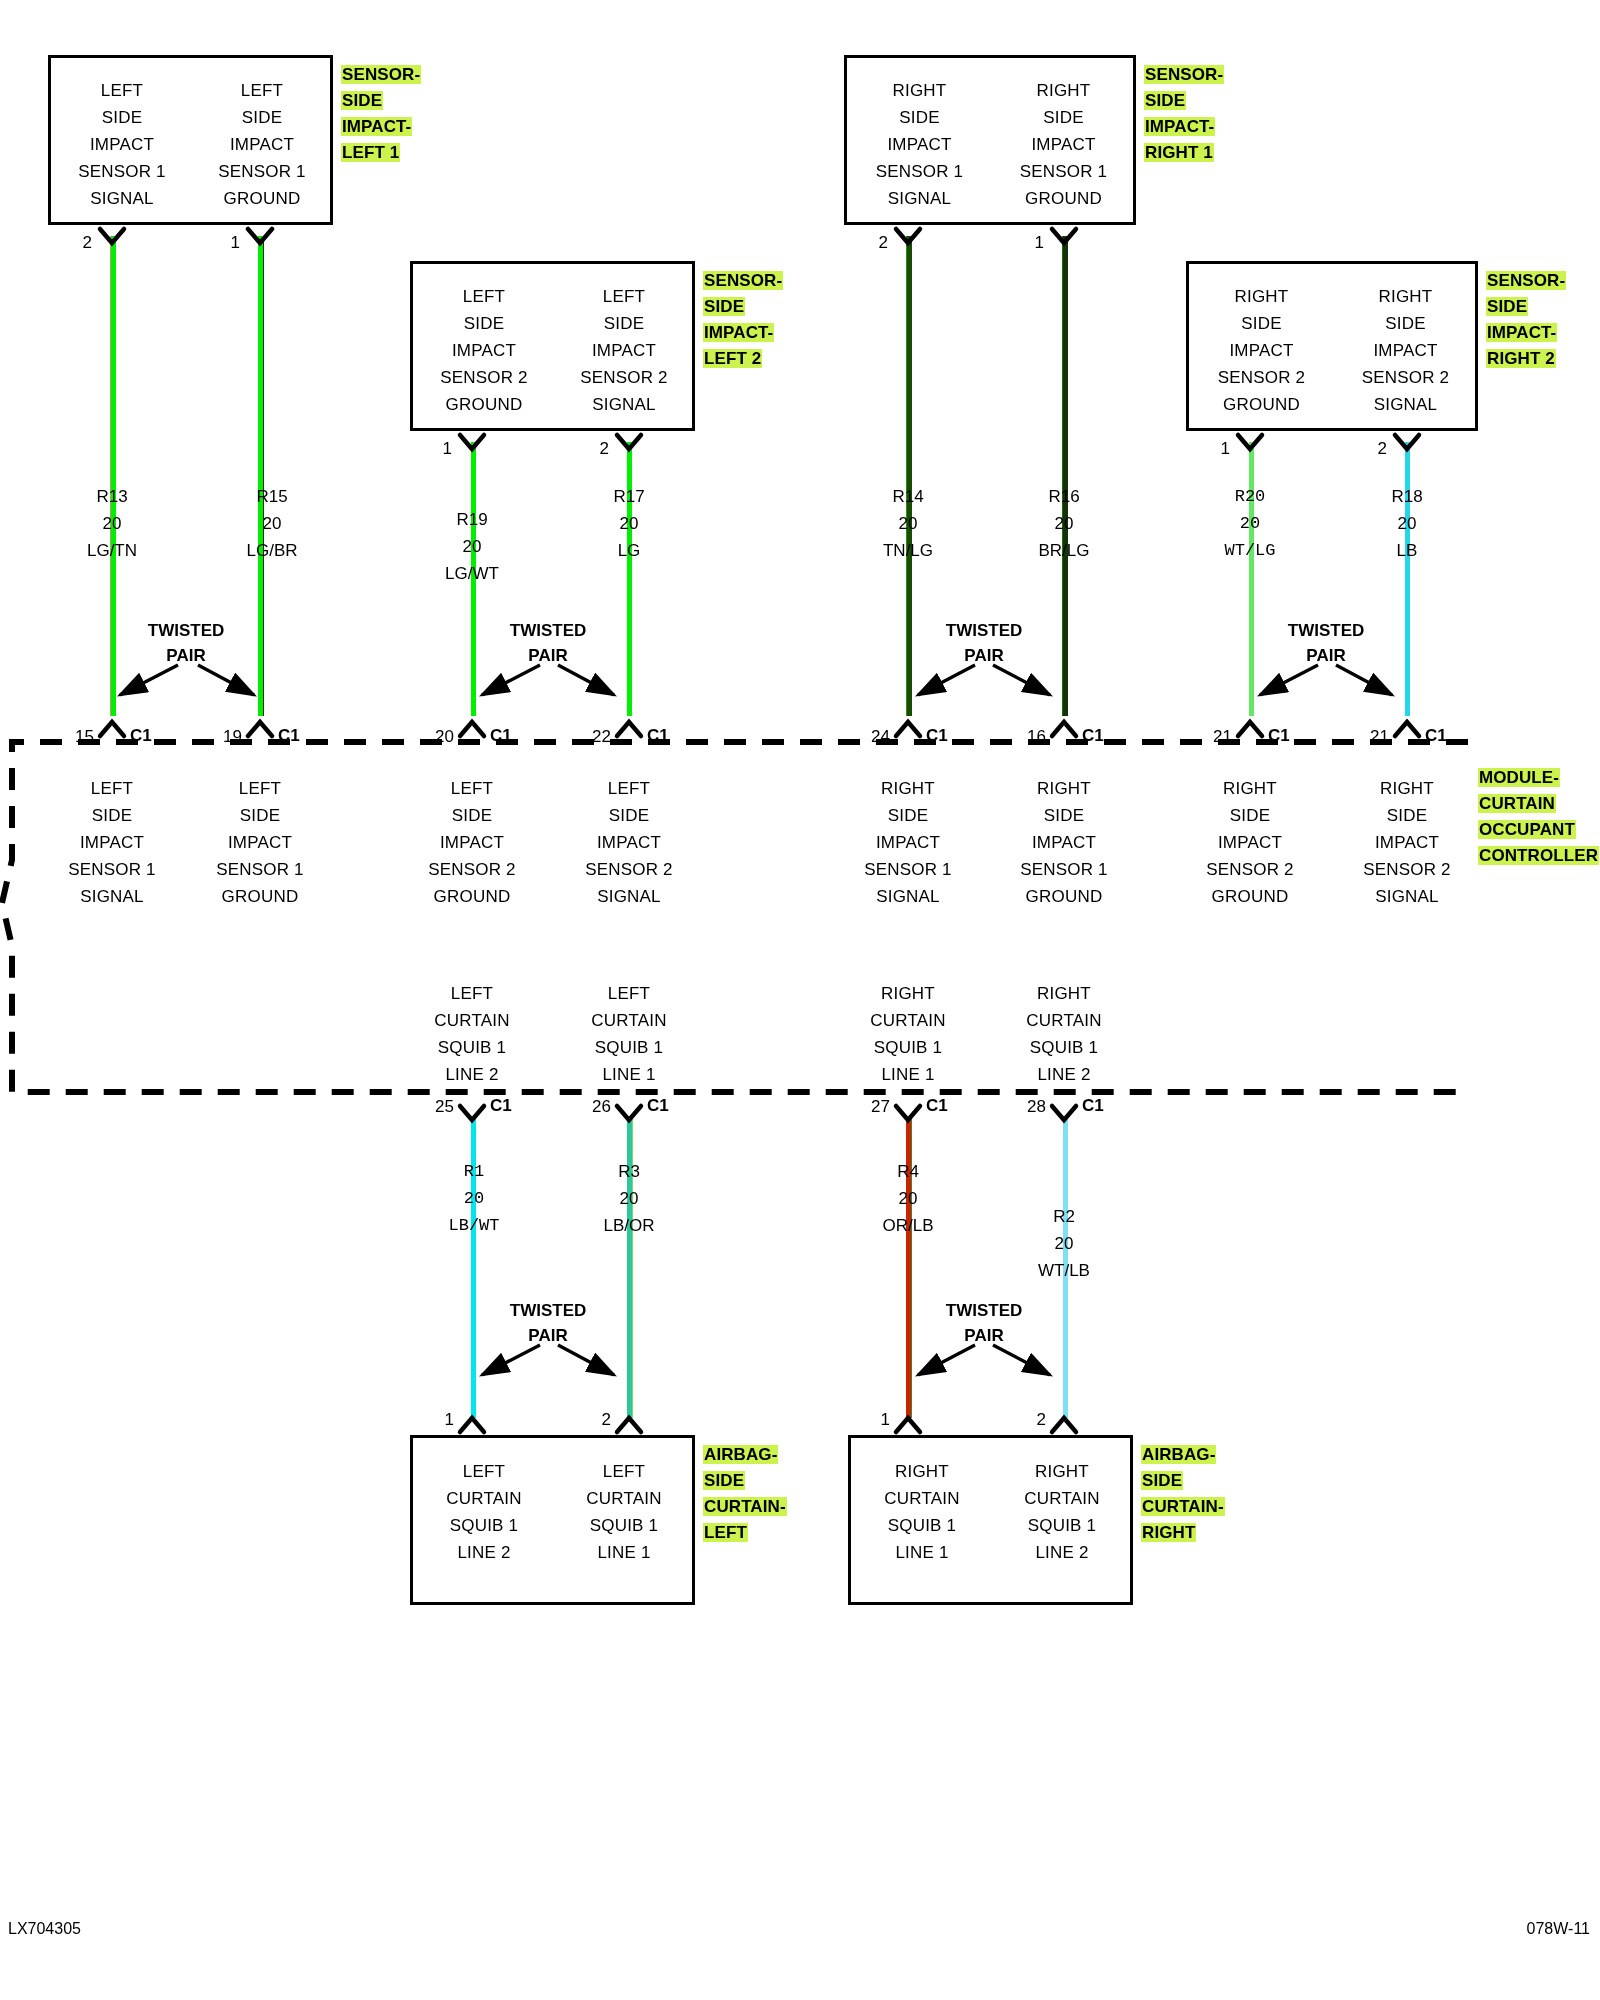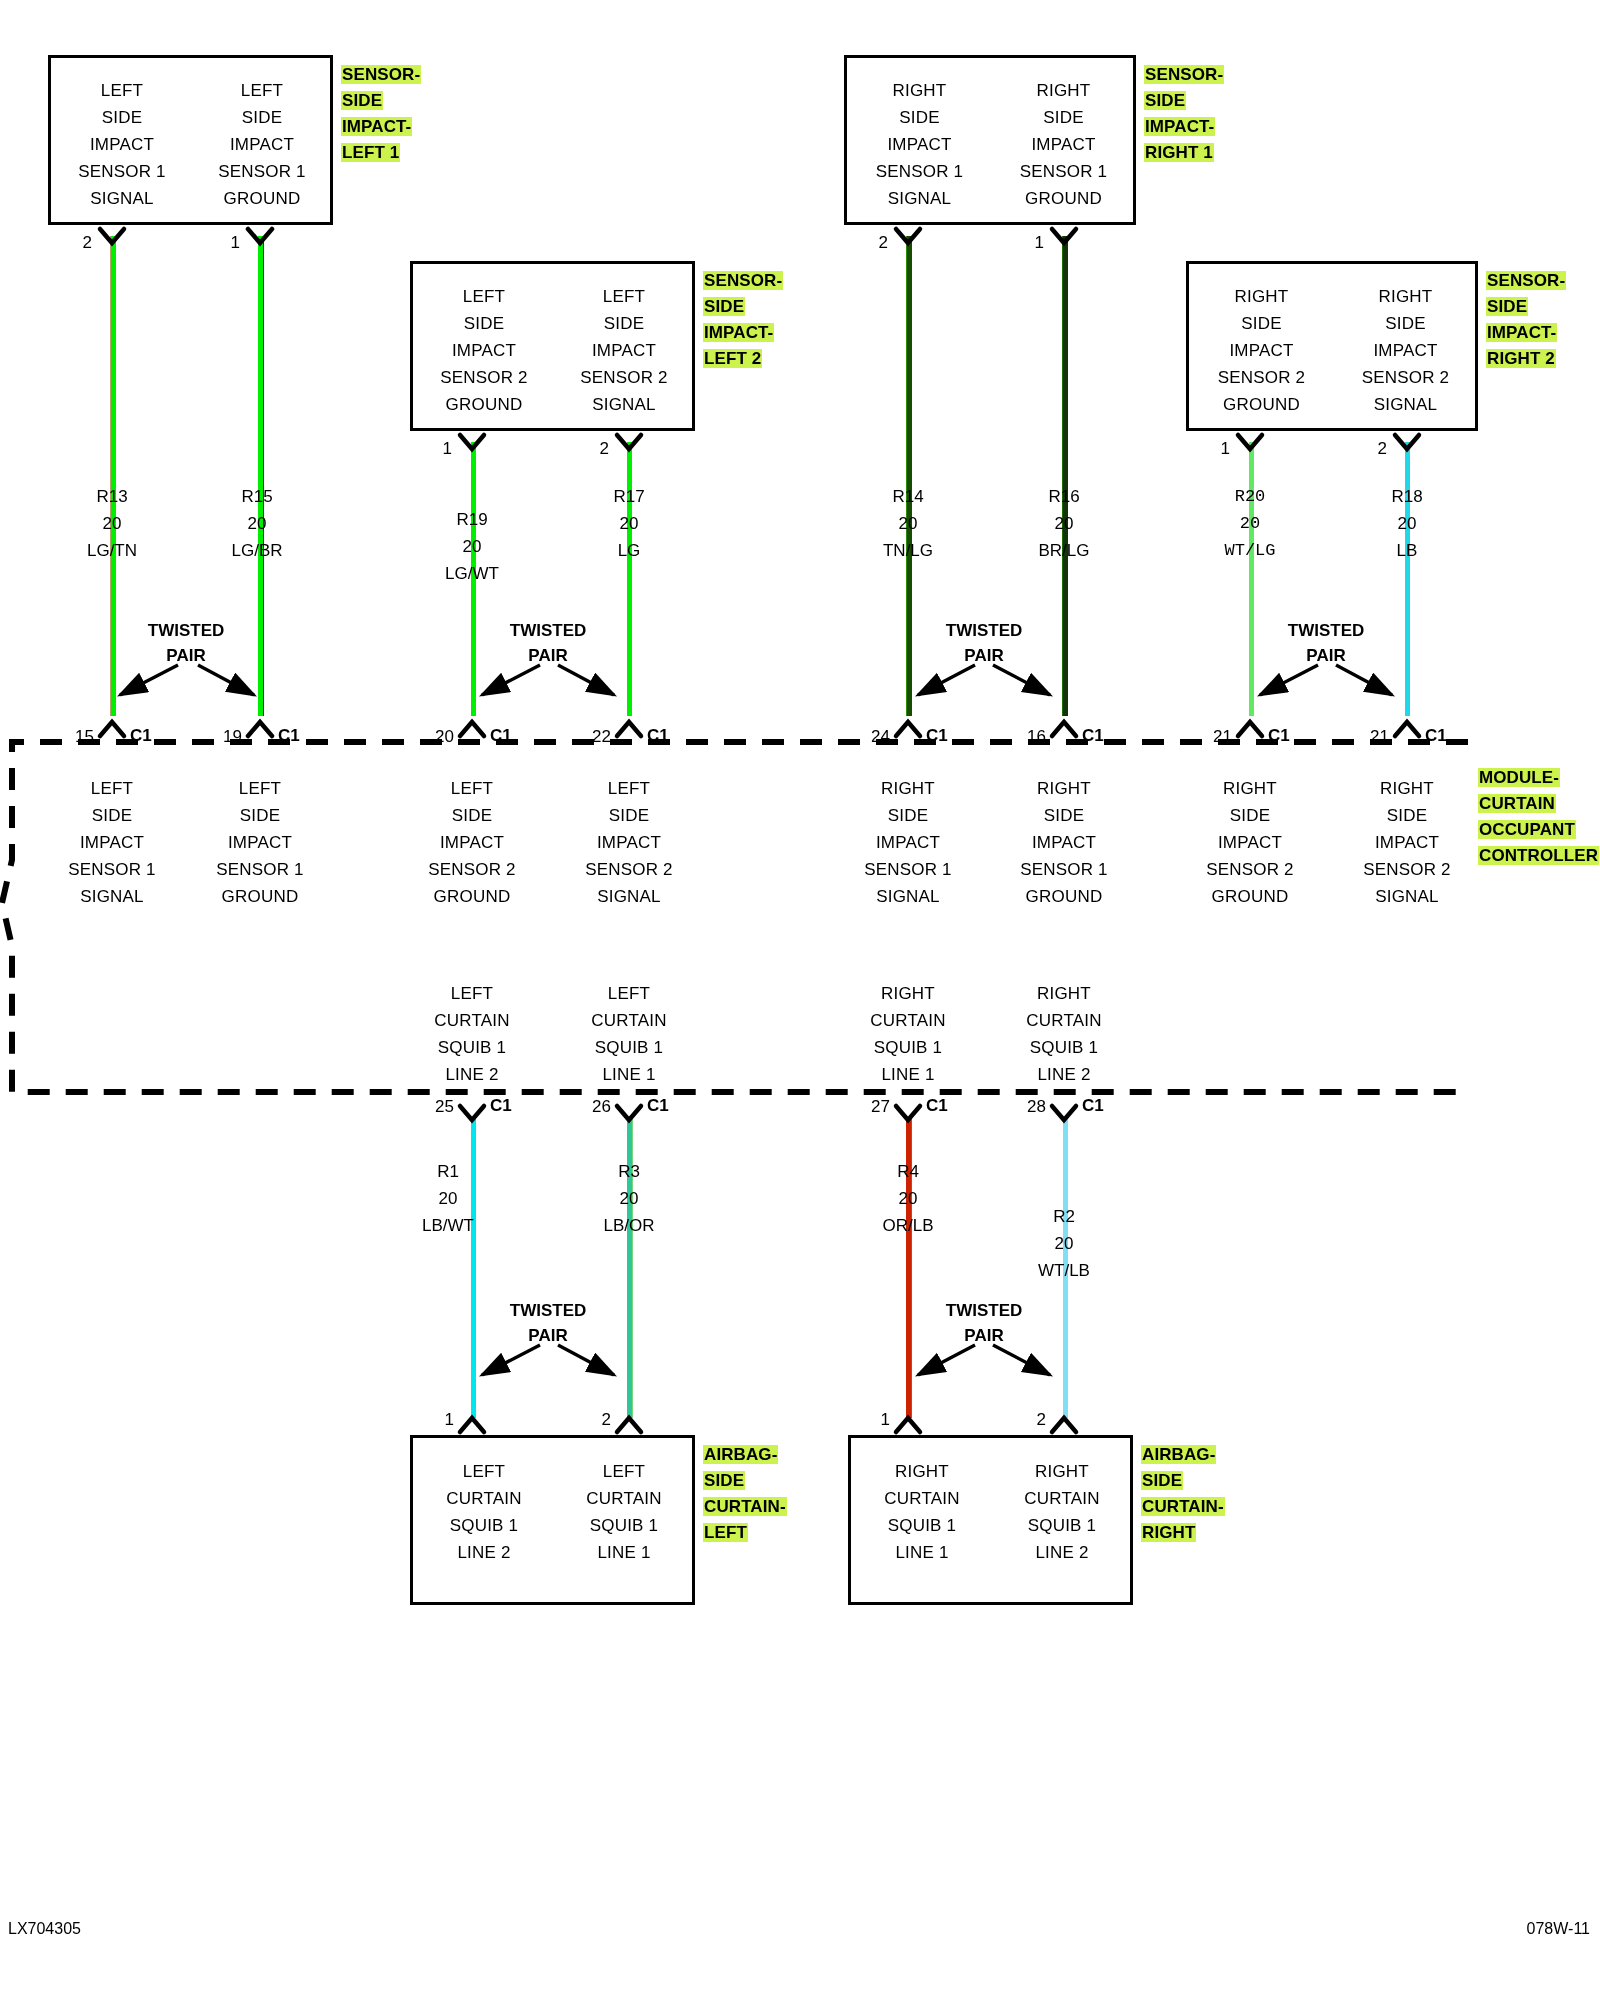--- a/index.html
+++ b/index.html
@@ -276,21 +276,21 @@
     <span>RIGHT 2</span>
   </div>
   <div class="pinnum" style="left:1200px;top:439px;width:30px;">1</div>
   <div class="pinnum" style="left:1357px;top:439px;width:30px;">2</div>
 
   <div class="wirelbl" style="left:42px;top:483px;width:140px;">
     <div>R13</div>
     <div>20</div>
     <div>LG/TN</div>
   </div>
-  <div class="wirelbl" style="left:187px;top:483px;width:140px;">
+  <div class="wirelbl" style="left:202px;top:483px;width:140px;">
     <div>R15</div>
     <div>20</div>
     <div>LG/BR</div>
   </div>
   <div class="wirelbl" style="left:402px;top:506px;width:140px;">
     <div>R19</div>
     <div>20</div>
     <div>LG/WT</div>
   </div>
   <div class="wirelbl" style="left:559px;top:483px;width:140px;">
@@ -444,21 +444,21 @@
 
   <div class="pinnum" style="left:412px;top:1097px;width:42px;">25</div>
   <div class="c1lbl" style="left:490px;top:1096px;">C1</div>
   <div class="pinnum" style="left:569px;top:1097px;width:42px;">26</div>
   <div class="c1lbl" style="left:647px;top:1096px;">C1</div>
   <div class="pinnum" style="left:848px;top:1097px;width:42px;">27</div>
   <div class="c1lbl" style="left:926px;top:1096px;">C1</div>
   <div class="pinnum" style="left:1004px;top:1097px;width:42px;">28</div>
   <div class="c1lbl" style="left:1082px;top:1096px;">C1</div>
 
-  <div class="wirelbl" style="left:378px;top:1158px;width:140px;">
+  <div class="wirelbl" style="left:404px;top:1158px;width:140px;font-family:Liberation Mono, monospace;">
     <div>R1</div>
     <div>20</div>
     <div>LB/WT</div>
   </div>
   <div class="wirelbl" style="left:559px;top:1158px;width:140px;">
     <div>R3</div>
     <div>20</div>
     <div>LB/OR</div>
   </div>
   <div class="wirelbl" style="left:838px;top:1158px;width:140px;">

